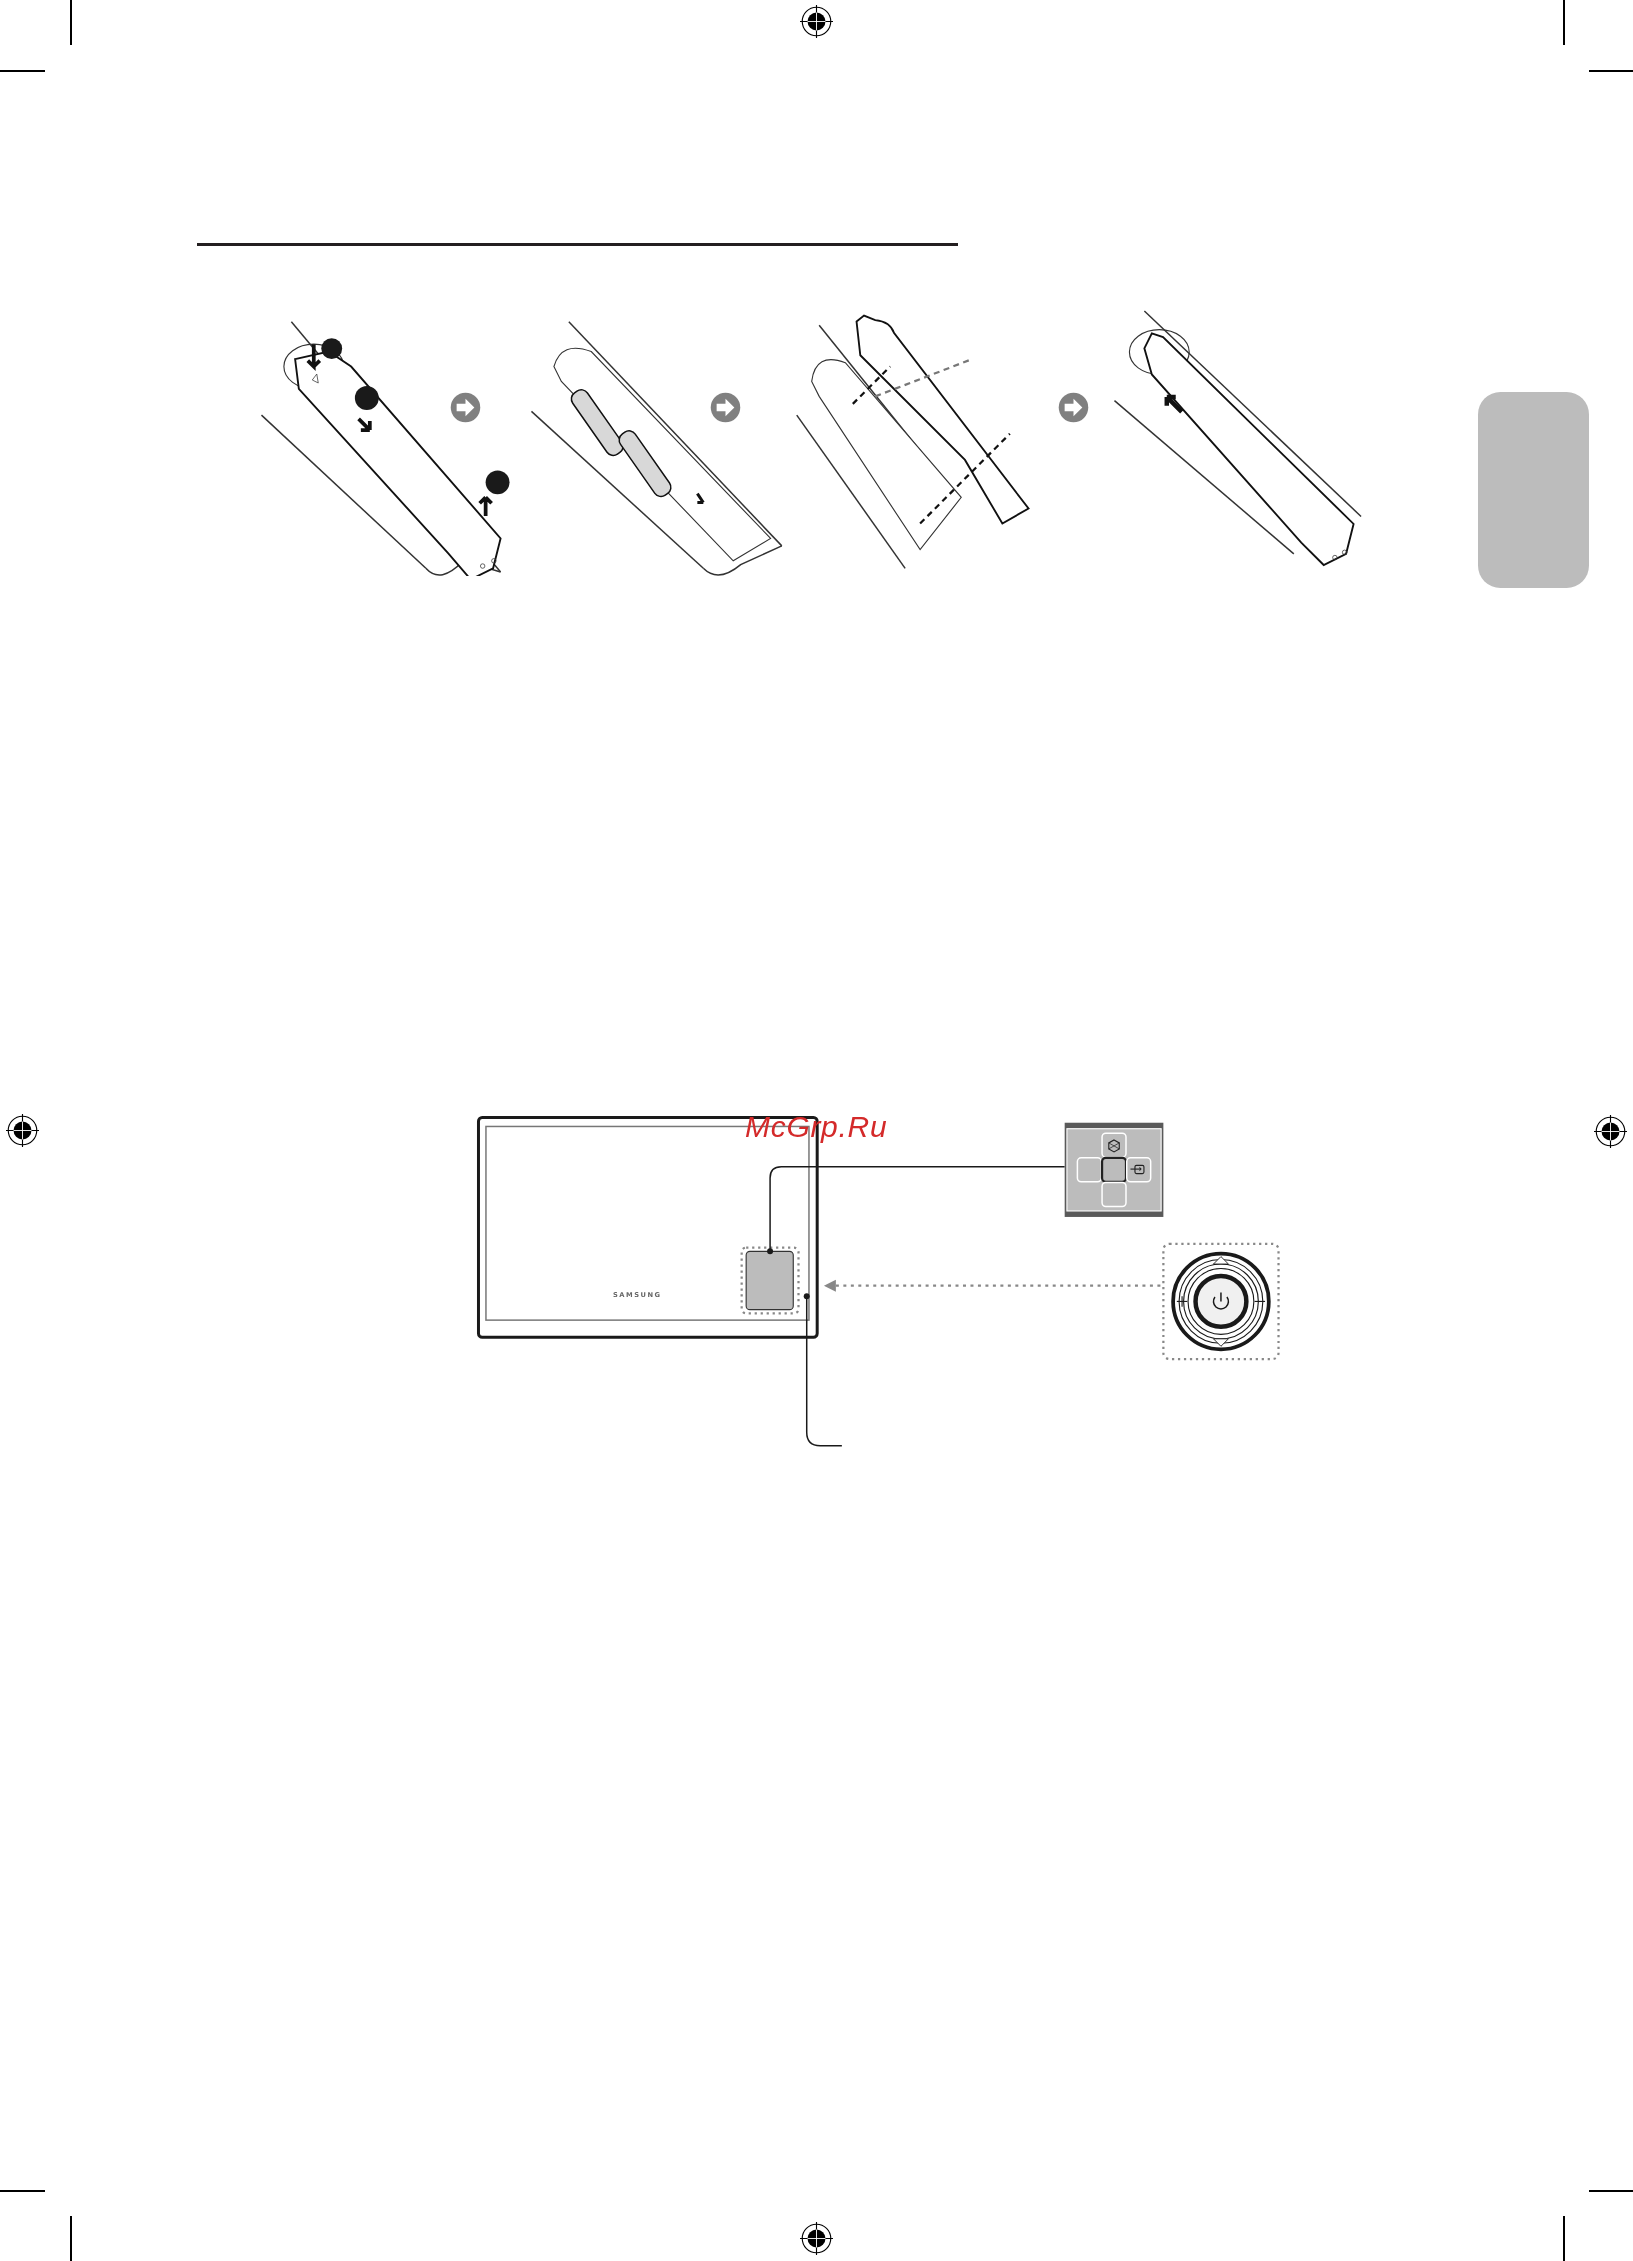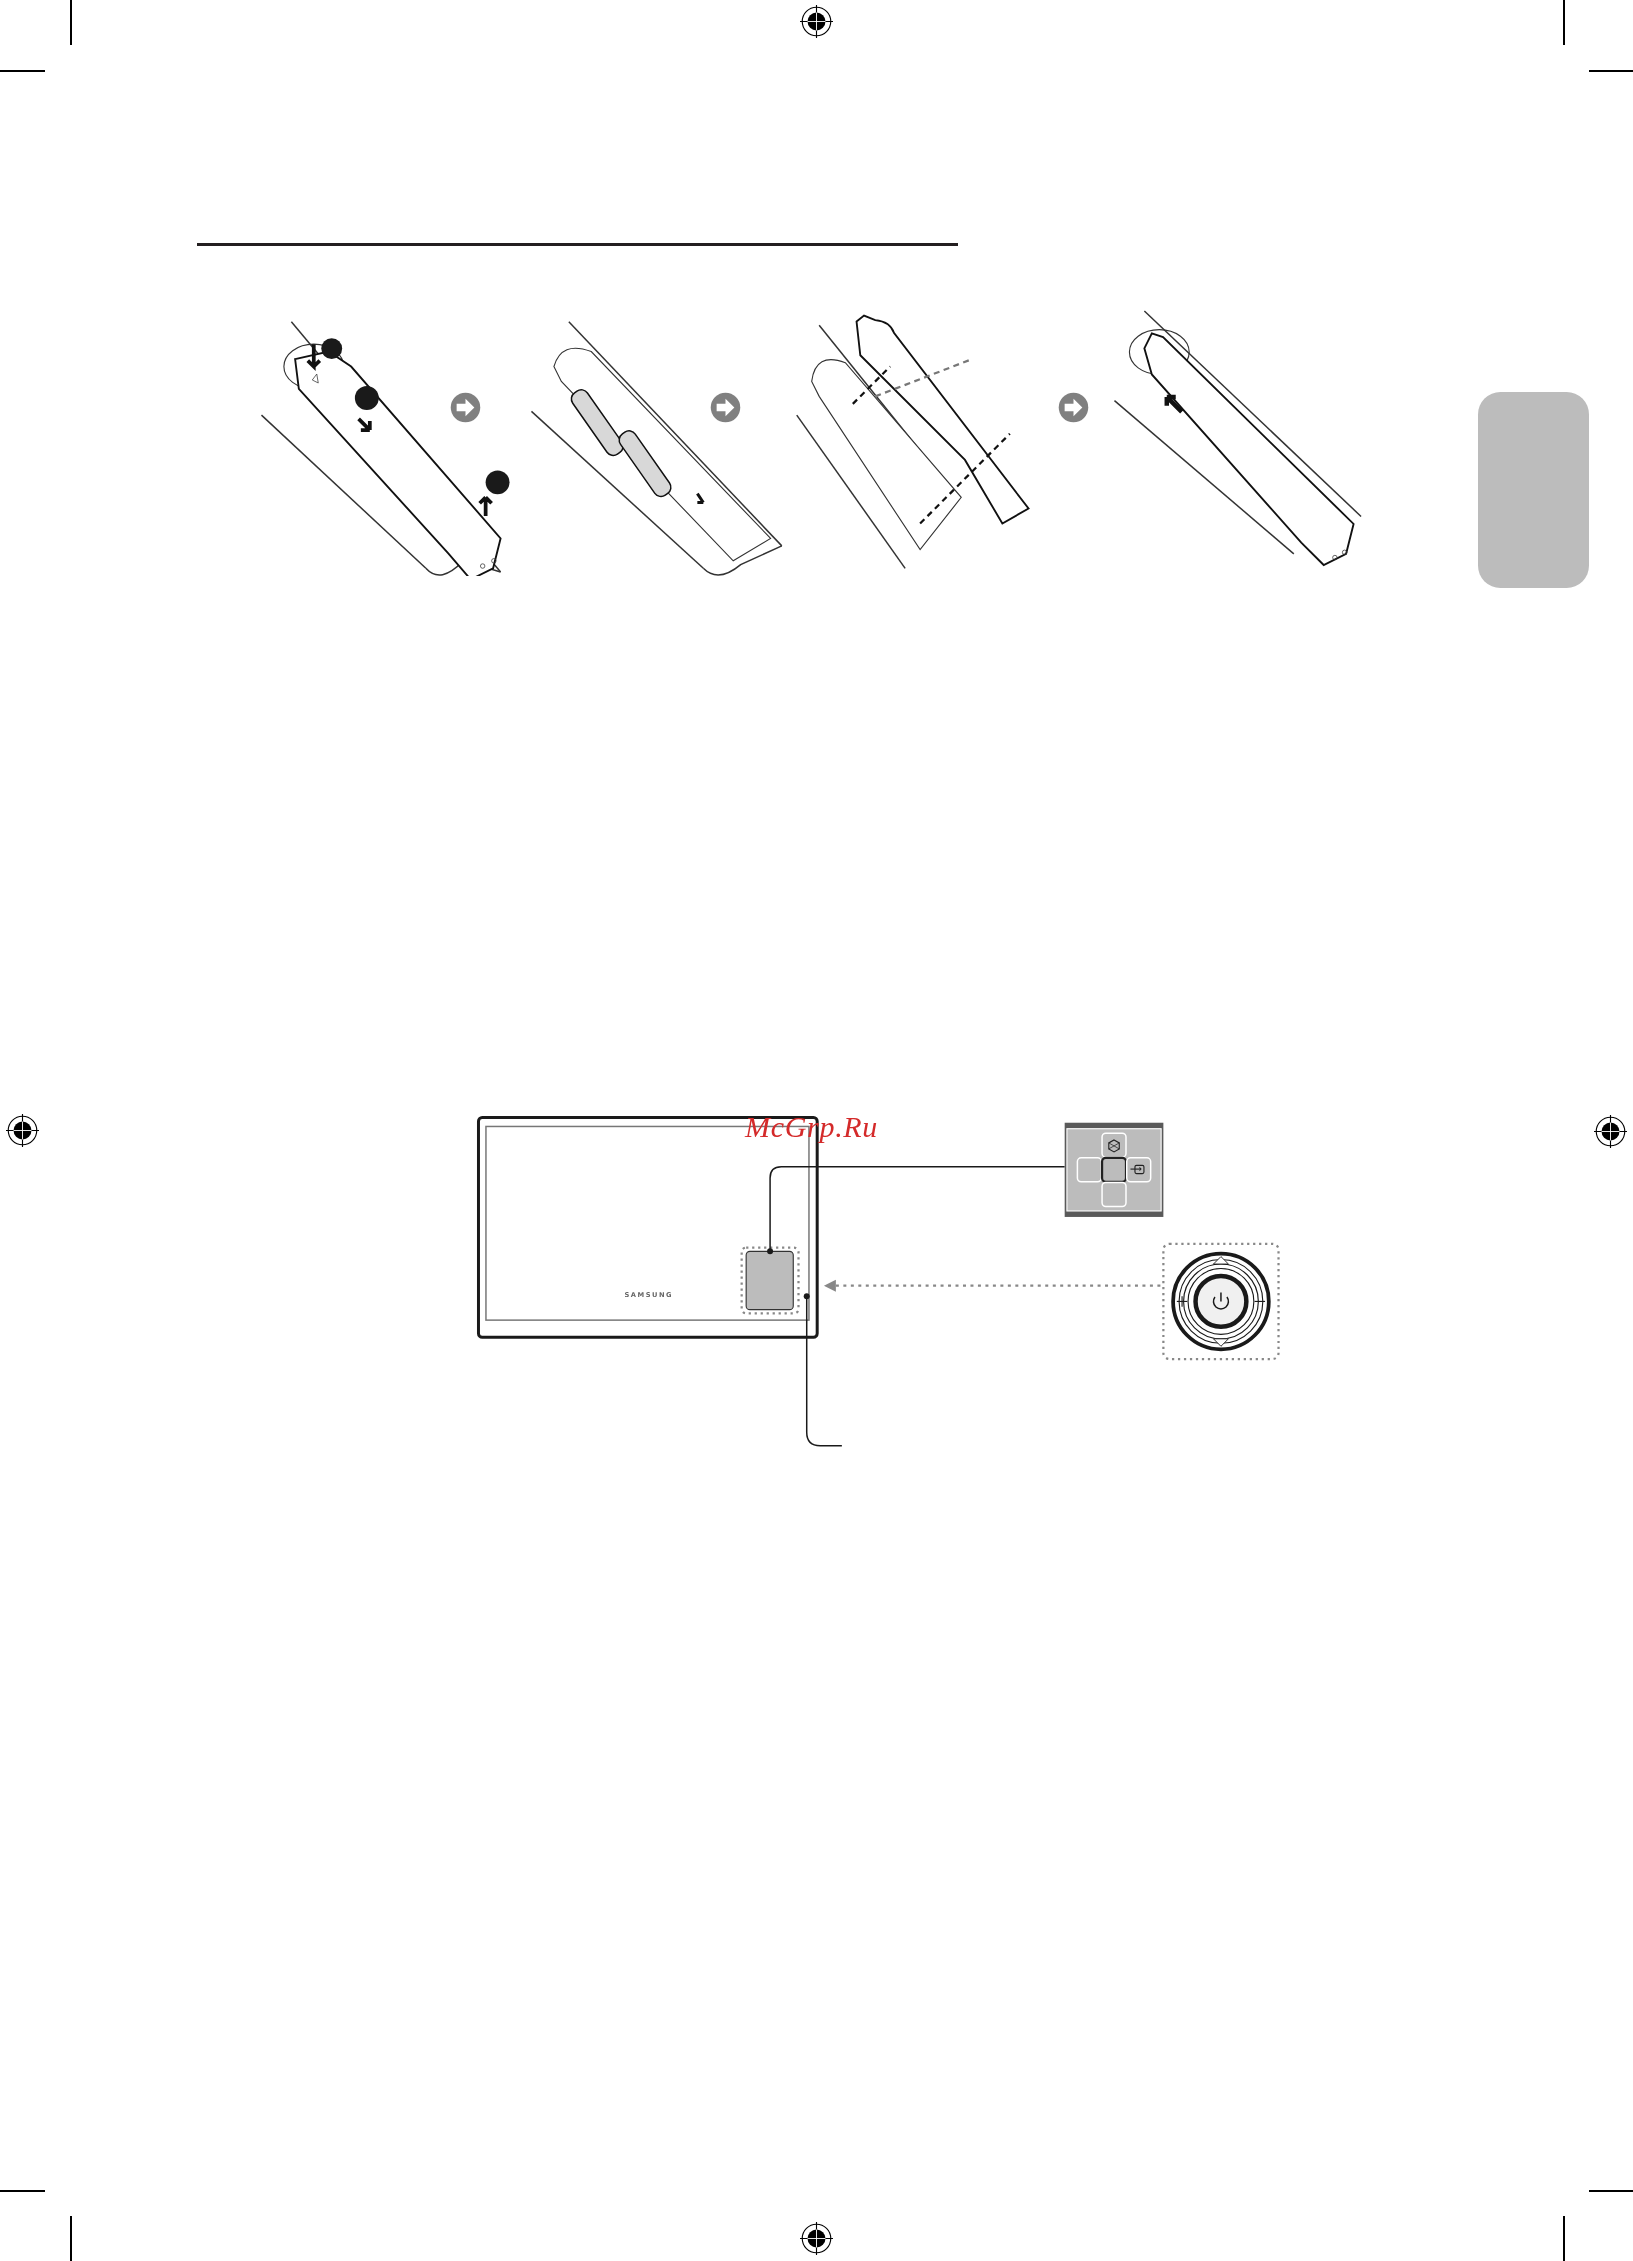--- a/index.html
+++ b/index.html
@@ -4,22 +4,22 @@
 <style>
   html, body { margin:0; padding:0; background:#ffffff; }
   body { width:1634px; height:2261px; position:relative; overflow:hidden; font-family:"Liberation Sans", sans-serif; }
   .crop { position:absolute; background:#000; }
   .reg { position:absolute; width:33px; height:33px; }
   .rule { position:absolute; left:197px; top:243px; width:761px; height:3px; background:#231f20; }
   .lang-tab { position:absolute; left:1478px; top:392px; width:111px; height:196px; background:#bcbcbc; border-radius:22.4px; }
   .step-arrow { position:absolute; width:31px; height:31px; }
   .remote-fig { position:absolute; }
   .tv { position:absolute; }
-  .watermark { position:absolute; left:745px; top:1110px; color:#d42a2a; font-style:italic; font-size:30px; letter-spacing:0.7px; font-family:Liberation Serif, serif; }
-  .brand { position:absolute; left:613px; top:1291px; width:60px; text-align:right; font-size:6.7px; font-weight:bold; letter-spacing:1.5px; color:#666; font-family:"DejaVu Sans", sans-serif; }
+  .watermark { position:absolute; left:745px; top:1110px; color:#d42a2a; font-style:italic; font-size:30px; letter-spacing:0.7px; font-family:Liberation Sans, sans-serif; }
+  .brand { position:absolute; left:613px; top:1291px; width:60px; text-align:left; font-size:6.7px; font-weight:bold; letter-spacing:1.5px; color:#666; font-family:"DejaVu Sans", sans-serif; }
 </style>
 </head>
 <body>
 
 <div class="crop" style="left:70px;top:0;width:1.5px;height:45px;"></div>
 <div class="crop" style="left:0;top:70px;width:45px;height:1.5px;"></div>
 <div class="crop" style="left:1563px;top:0;width:1.5px;height:45px;"></div>
 <div class="crop" style="left:1589px;top:70px;width:45px;height:1.5px;"></div>
 <div class="crop" style="left:70px;top:2216px;width:1.5px;height:45px;"></div>
 <div class="crop" style="left:0;top:2190px;width:45px;height:1.5px;"></div>

